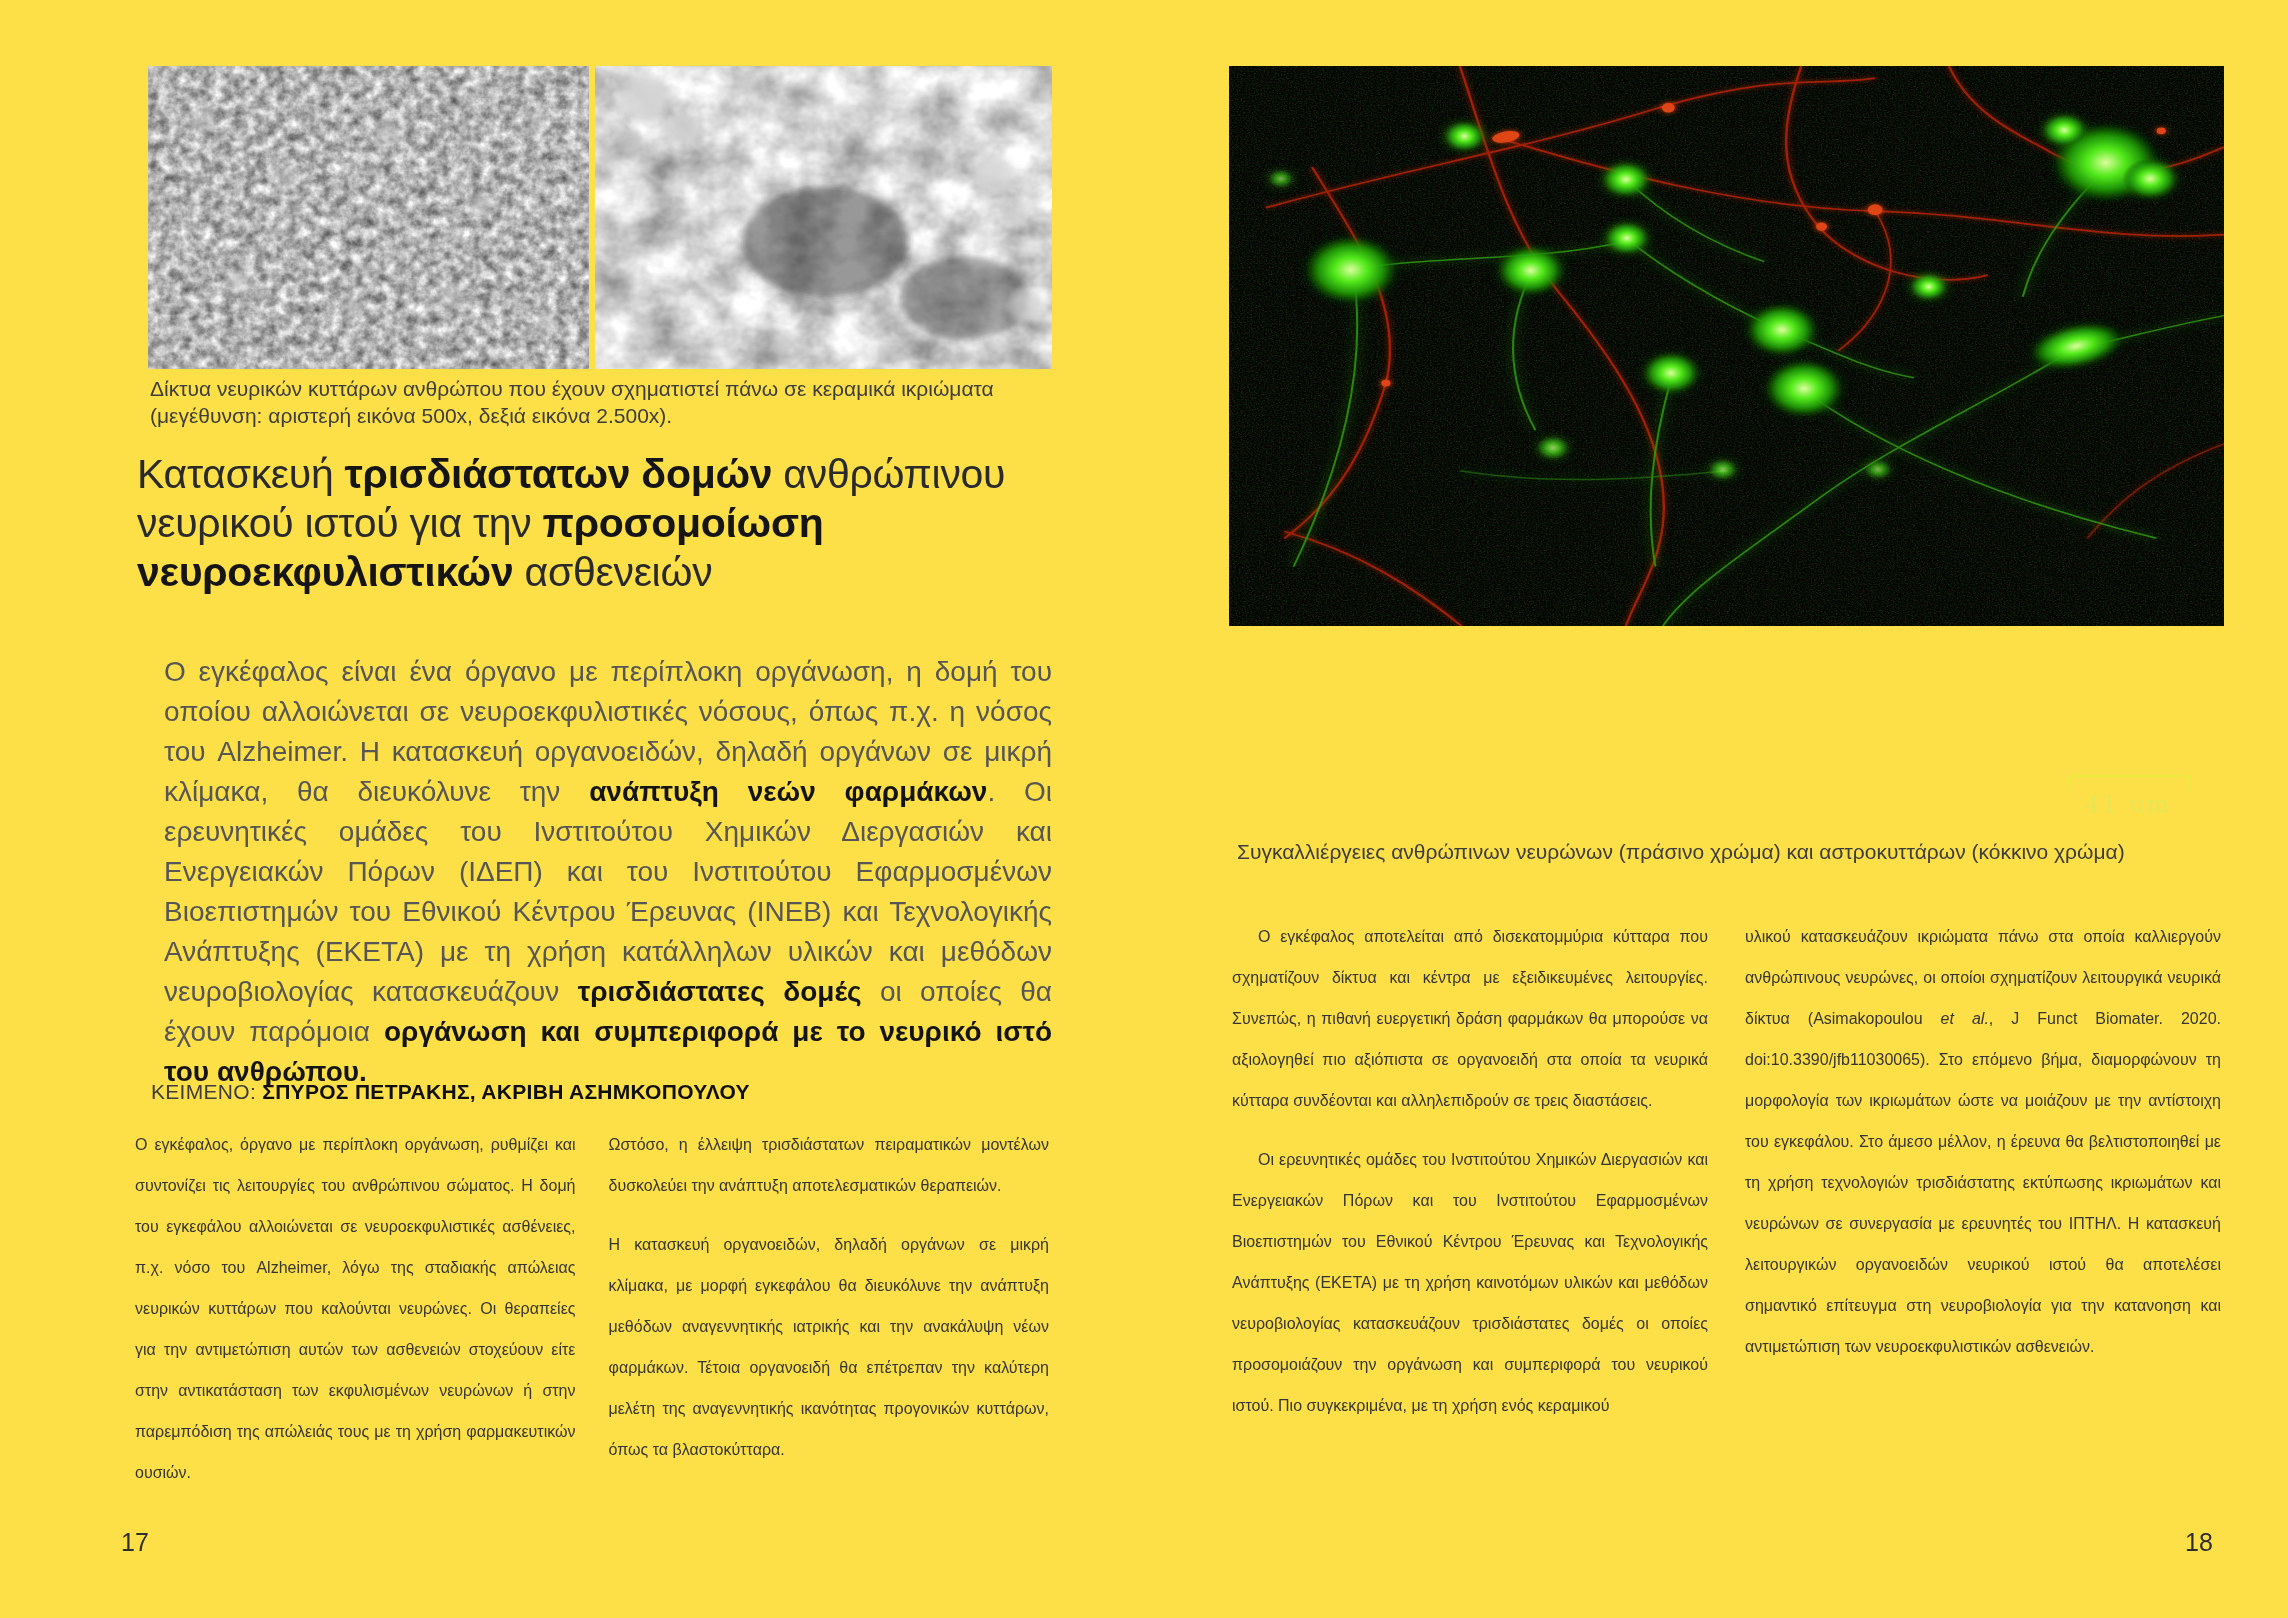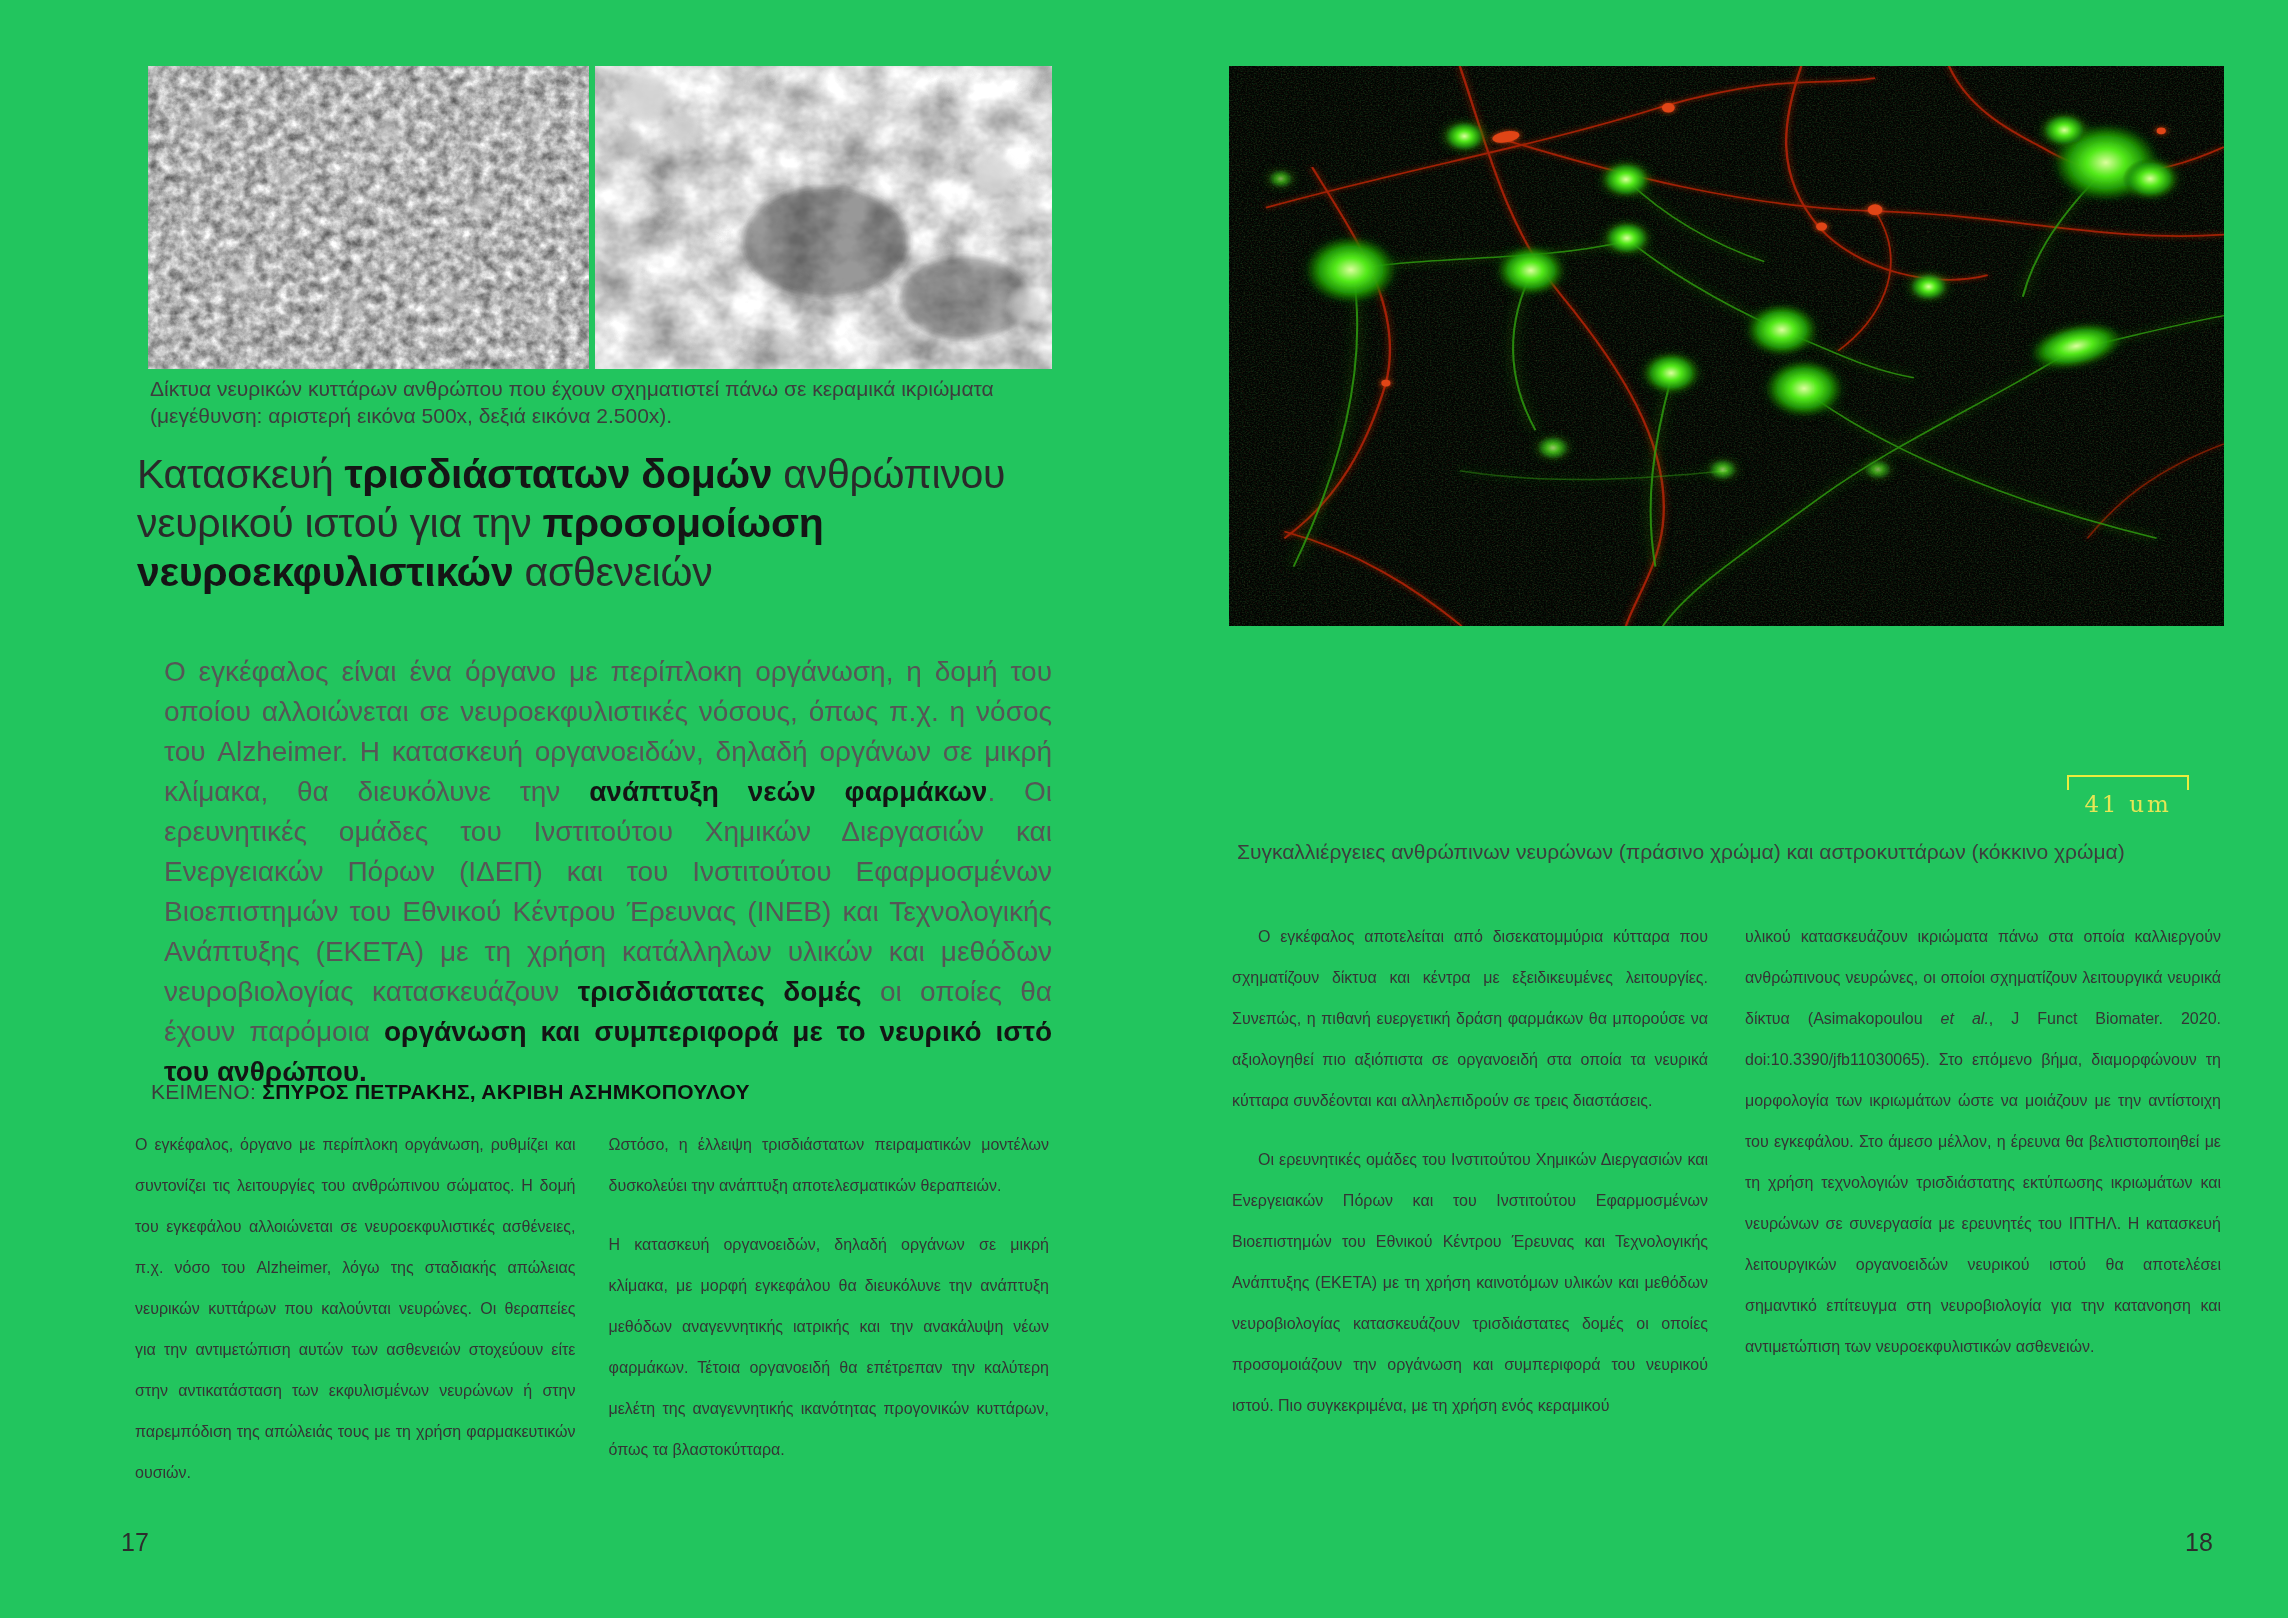--- a/index.html
+++ b/index.html
@@ -1,16 +1,16 @@
 <!DOCTYPE html>
 <html style="font-size:14.8px"><head>
 <meta charset="utf-8">
 <style>
   html,body{margin:0;padding:0;background:#ffffff;}
-  .spread{position:relative;width:2289px;height:1619px;background:#22c55e;
+  .spread{position:relative;width:2289px;height:1619px;background:#fde047;
           font-family:"Liberation Sans",sans-serif;color:#3a3a3a;overflow:hidden;}
   .abs{position:absolute;}
 
   
   .sem-figure{left:148px;top:66px;width:904px;height:303px;display:flex;gap:5.5px;margin:0;}
   .sem-img{height:100%;overflow:hidden;background:#4a4a4a;}
   .sem-img svg{width:100%;height:100%;display:block;}
   .sem-left{width:441px;}
   .sem-right{flex:1;}
 

